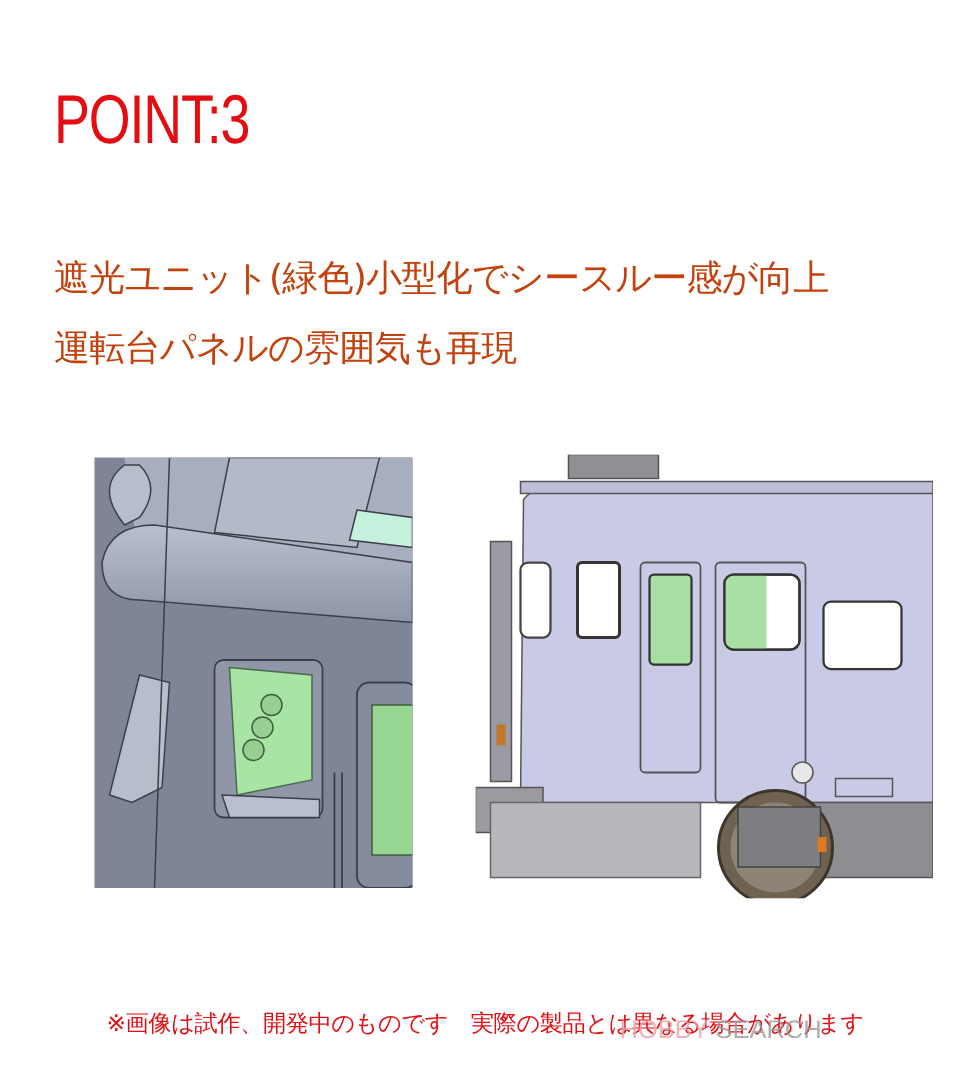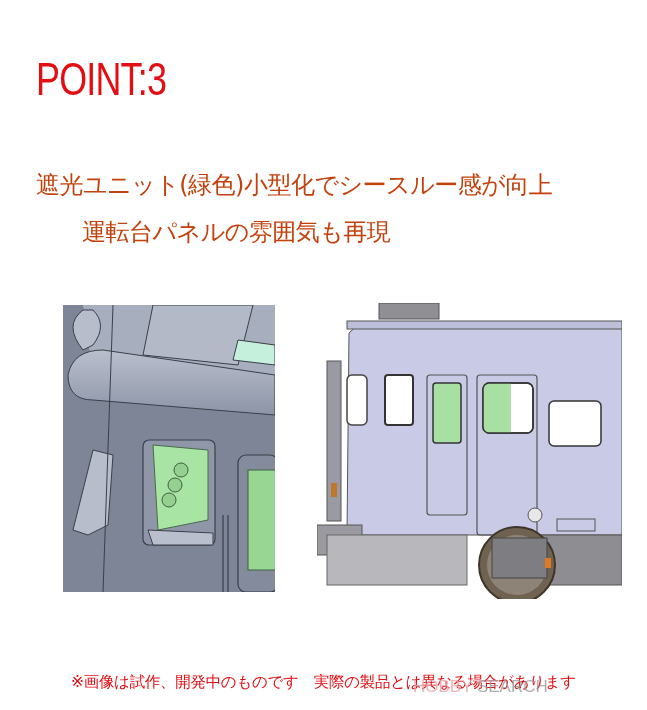--- a/index.html
+++ b/index.html
@@ -1,20 +1,20 @@
 <!DOCTYPE html>
 <html><head>
 <meta charset="utf-8">
 <style>
   html,body{margin:0;padding:0;background:#fff;}
   body{width:647px;height:710px;position:relative;overflow:hidden;font-family:"DejaVu Sans","Liberation Sans",sans-serif;}
   .point-title{position:absolute;left:36px;top:56px;font-family:"Liberation Sans",sans-serif;font-size:46px;color:#e30d12;letter-spacing:-1px;transform:scaleX(0.78);transform-origin:left top;line-height:46px;}
   .desc{position:absolute;left:36px;font-size:24px;font-weight:normal;color:#c2410c;line-height:28px;white-space:nowrap;letter-spacing:-0.5px;}
   .desc1{top:171px;}
-  .desc2{top:218px;margin-left:46px;}
+  .desc2{top:218px;}
   .img-left{position:absolute;left:63px;top:305px;width:212px;height:287px;overflow:hidden;background:linear-gradient(90deg,#8a92a3 0%,#a5acbc 8%,#8d94a6 30%,#7f8698 100%);}
   .img-right{position:absolute;left:317px;top:303px;width:305px;height:296px;overflow:hidden;background:#fff;}
   .caption{position:absolute;left:42px;top:672px;font-size:15.5px;color:#e30d12;white-space:nowrap;letter-spacing:-0.3px;margin-left:29px;}
   .watermark{position:absolute;left:413px;top:677px;font-family:"Liberation Sans",sans-serif;font-size:17px;color:#9a9a9a;opacity:0.8;white-space:nowrap;}
   .wm-hobby{color:#e7a3aa;}
 </style>
 </head>
 <body>
 
 <div class="point-title">POINT:3</div>

